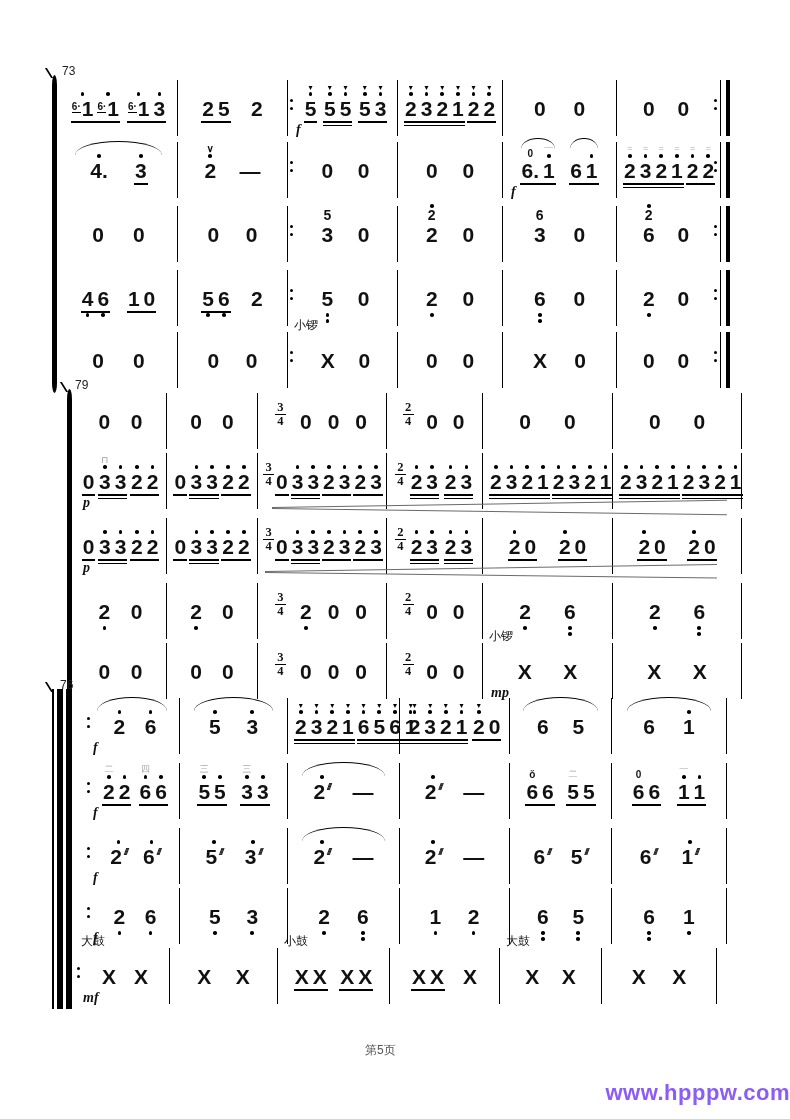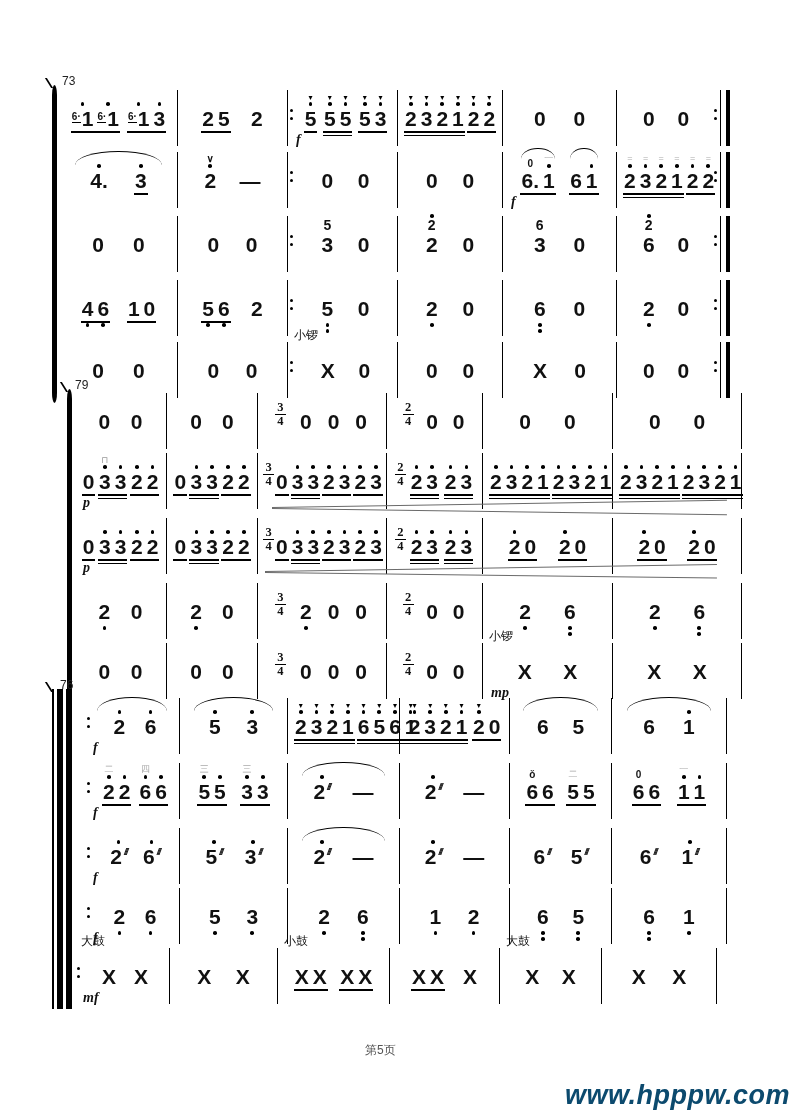--- a/index.html
+++ b/index.html
@@ -38,28 +38,28 @@
   .garc{position:absolute;top:-4px;left:2px;right:2px;height:10px;border-top:1.4px solid #000;border-radius:50% 50% 0 0/100% 100% 0 0}
   .rp{position:absolute;top:19px;display:flex;flex-direction:column;gap:4.5px}
   .rp .d{width:3px;height:3px}
   .rp.l{left:2px}.rp.r{right:9px}
   .meas.hasrs{padding-left:11px}
   .tsig{display:flex;flex-direction:column;align-items:center;margin-top:9px;
         font-family:"Liberation Serif",serif;font-weight:700;font-size:12.5px;line-height:11px}
   .tsig .tbar{width:11px;height:1.2px;background:#000;margin:1px 0}
   .hline{position:absolute;height:1.4px;background:#6a6a6a;transform-origin:left center}
   .pagelabel{position:absolute;left:365px;top:1042px;font-size:12px;color:#555}
-  .watermark{position:absolute;right:0px;top:1080px;font-size:27px;font-weight:700;font-style:italic;
-             color:#0c4a6e;letter-spacing:0.5px;font-family:"Liberation Sans",sans-serif}
+  .watermark{position:absolute;right:0px;top:1080px;font-size:22px;font-weight:700;
+             color:#8b5cf6;letter-spacing:0.5px;font-family:"Liberation Sans",sans-serif}
 </style>
 </head>
 <body>
 
 <div id="score">
-    <div class="sys" style="left: 52px; top: 88px; width: 684px; height: 312px; padding-left: 44px;">
+    <div class="sys" style="left: 52px; top: 78px; width: 684px; height: 312px; padding-left: 44px;">
       <div class="msno" style="left: 10px;">73</div>
       <div class="hook"></div>
       <div class="sysbar"></div>
       <div class="row" style="left: 8px; top: 2px;">
         <div class="meas" style="width: 118px;">
           <div class="grp u1">
             <div class="note">
               <div class="mz">
                 <span class="d"></span>
               </div>

